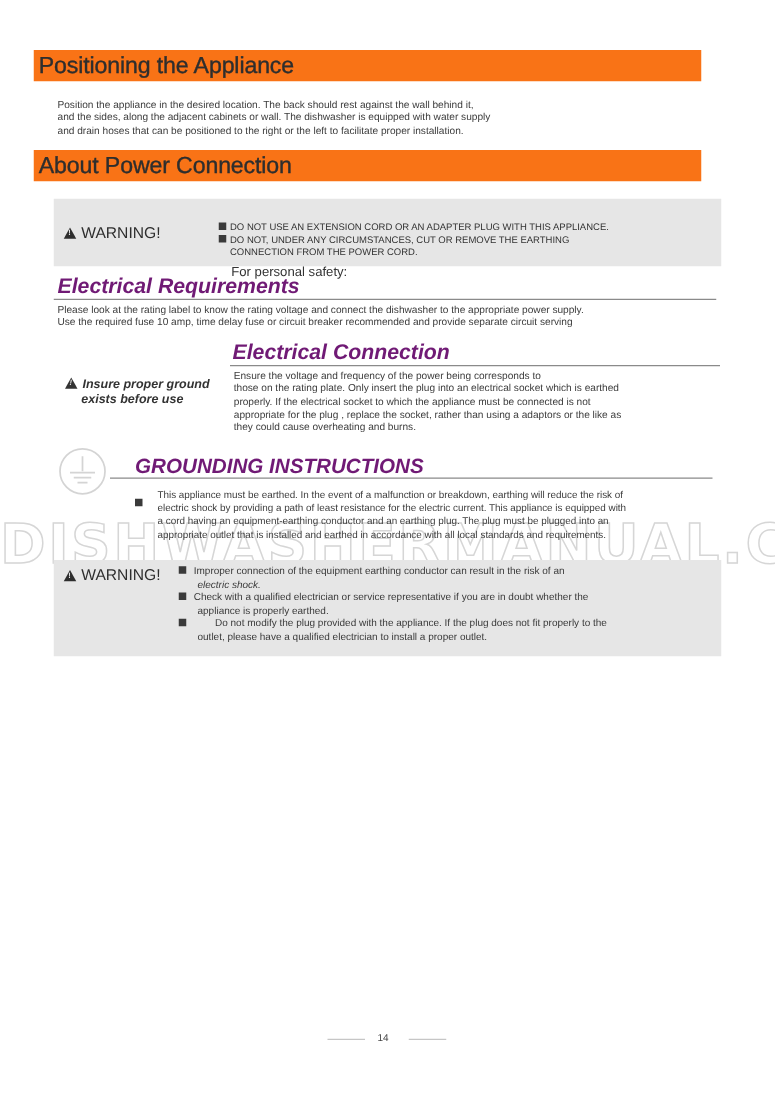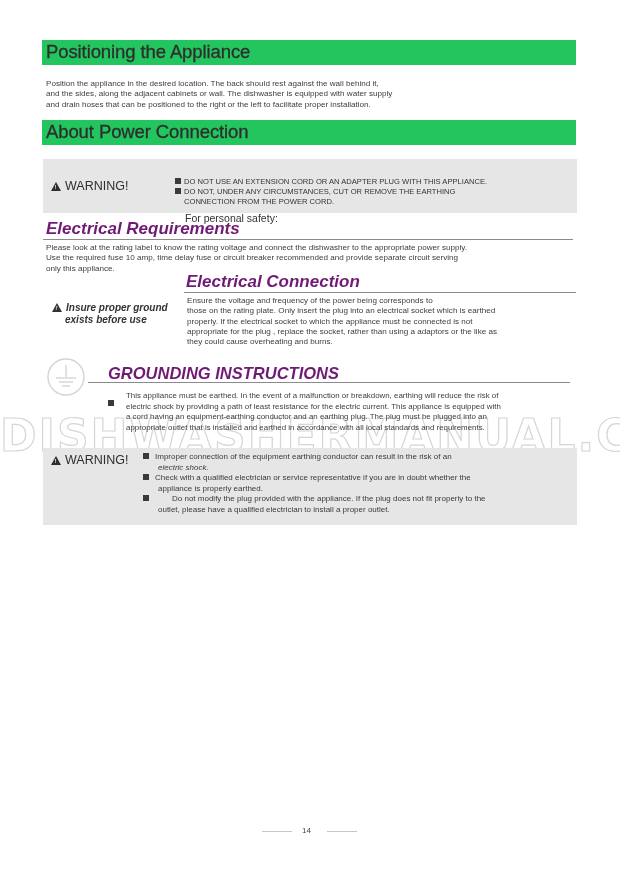--- a/index.html
+++ b/index.html
@@ -3,22 +3,22 @@
   <meta charset="utf-8">
   <style>
     html, body { margin: 0; padding: 0; }
     body {
       width: 620px; height: 877px; position: relative; overflow: hidden;
       background: #ffffff; color: #3a3a3a;
       font-family: "Liberation Sans", sans-serif;
     }
     .abs { position: absolute; }
     .hbar {
-      position: absolute; left: 42px; width: 534px; height: 25px;
-      background: #22c55e;
+      position: absolute; left: 27px; width: 534px; height: 25px;
+      background: #f97316;
     }
     .hbar .t {
       position: absolute; left: 4px; top: 1px;
       font-size: 18.5px; color: #2e2e2e; font-weight: normal; letter-spacing: -0.1px;
       -webkit-text-stroke: 0.3px #2e2e2e;
     }
     .para { position: absolute; font-size: 8.1px; line-height: 10.3px; color: #3c3c3c; }
     .para .ln { display: block; white-space: nowrap; }
     .ital-h {
       position: absolute; font-style: italic; color: #701a75; font-size: 17px; white-space: nowrap; font-weight: bold;
@@ -69,21 +69,20 @@
     <div><span class="bullet"></span><span>DO NOT, UNDER ANY CIRCUMSTANCES, CUT OR REMOVE THE EARTHING</span></div>
     <div style="padding-left:9px;">CONNECTION FROM THE POWER CORD.</div>
   </div>
 </div>
 
 <div class="ital-h" style="left:46px; top:219px;">Electrical Requirements</div>
 <div class="rule" style="left:43px; top:239px; width:530px;"></div>
 <div class="para" style="left:46px; top:243px;">
   <span class="ln">Please look at  the rating label  to know the rating voltage and connect the dishwasher to the appropriate power supply.</span>
   <span class="ln">Use the required fuse 10 amp, time delay fuse or circuit breaker recommended and provide separate circuit serving</span>
-  <span class="ln">only this appliance.</span>
 </div>
 
 <div class="ital-h" style="left:186px; top:272px;">Electrical Connection</div>
 <div class="rule" style="left:184px; top:292px; width:392px;"></div>
 <div class="abs" style="left:52px; top:302px; font-size:10px; font-style:italic; font-weight:bold; color:#333; line-height:12px;">
   <div><span class="tri" style="border-bottom-color:#333;"></span><span>Insure proper ground</span></div>
   <div style="padding-left:13px;">exists before use</div>
 </div>
 <div class="para" style="left:187px; top:296px; font-size:8.1px;">
   <span class="ln">Ensure the voltage and frequency of the power being  corresponds to</span>

